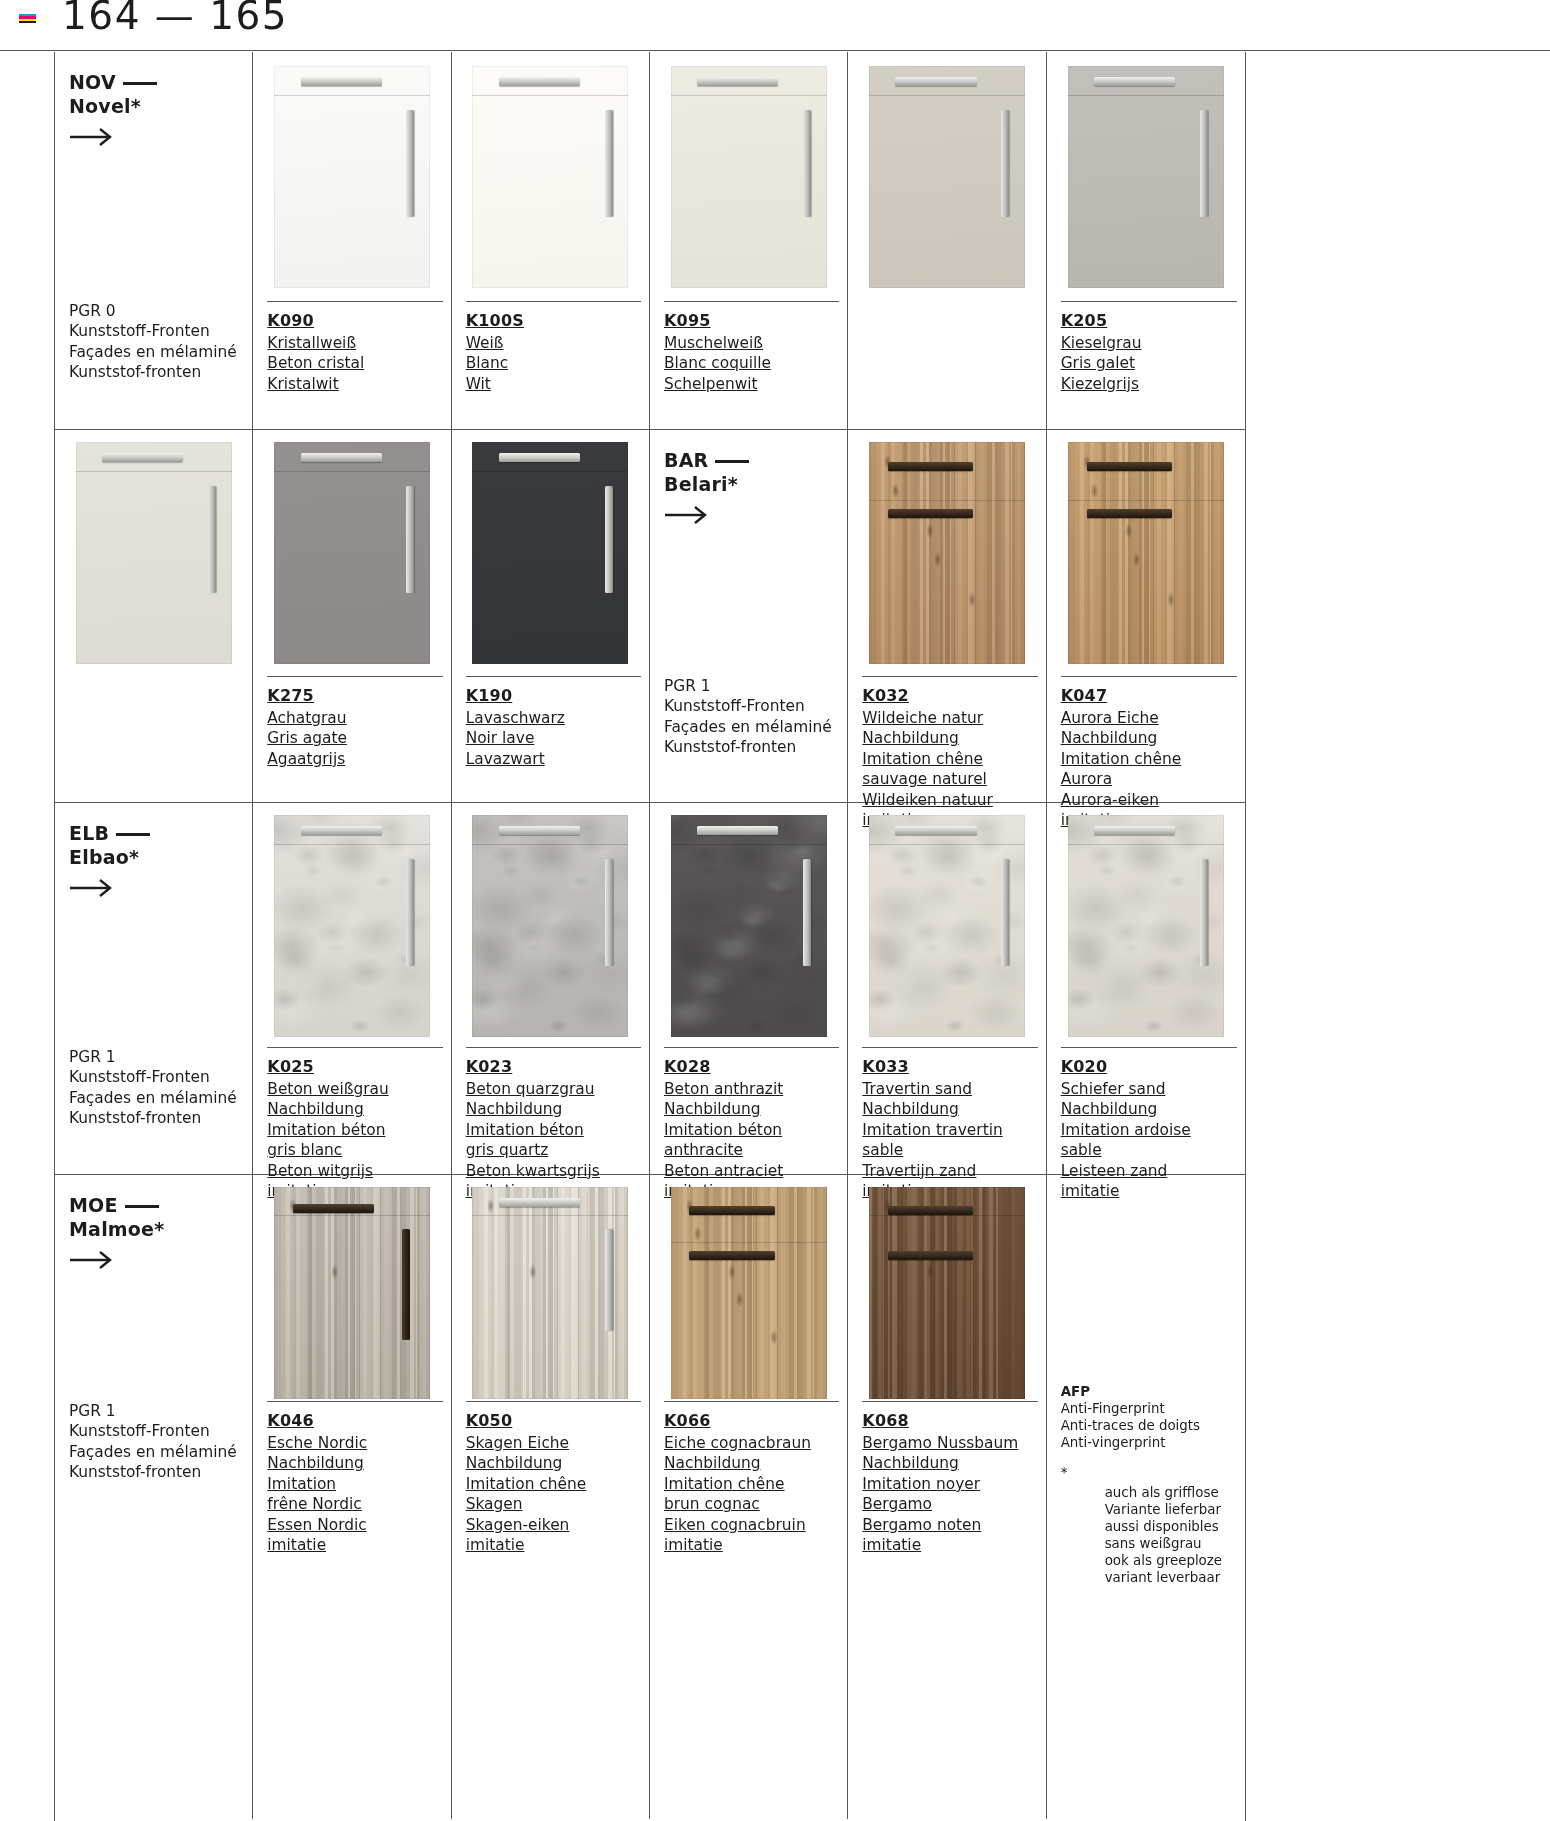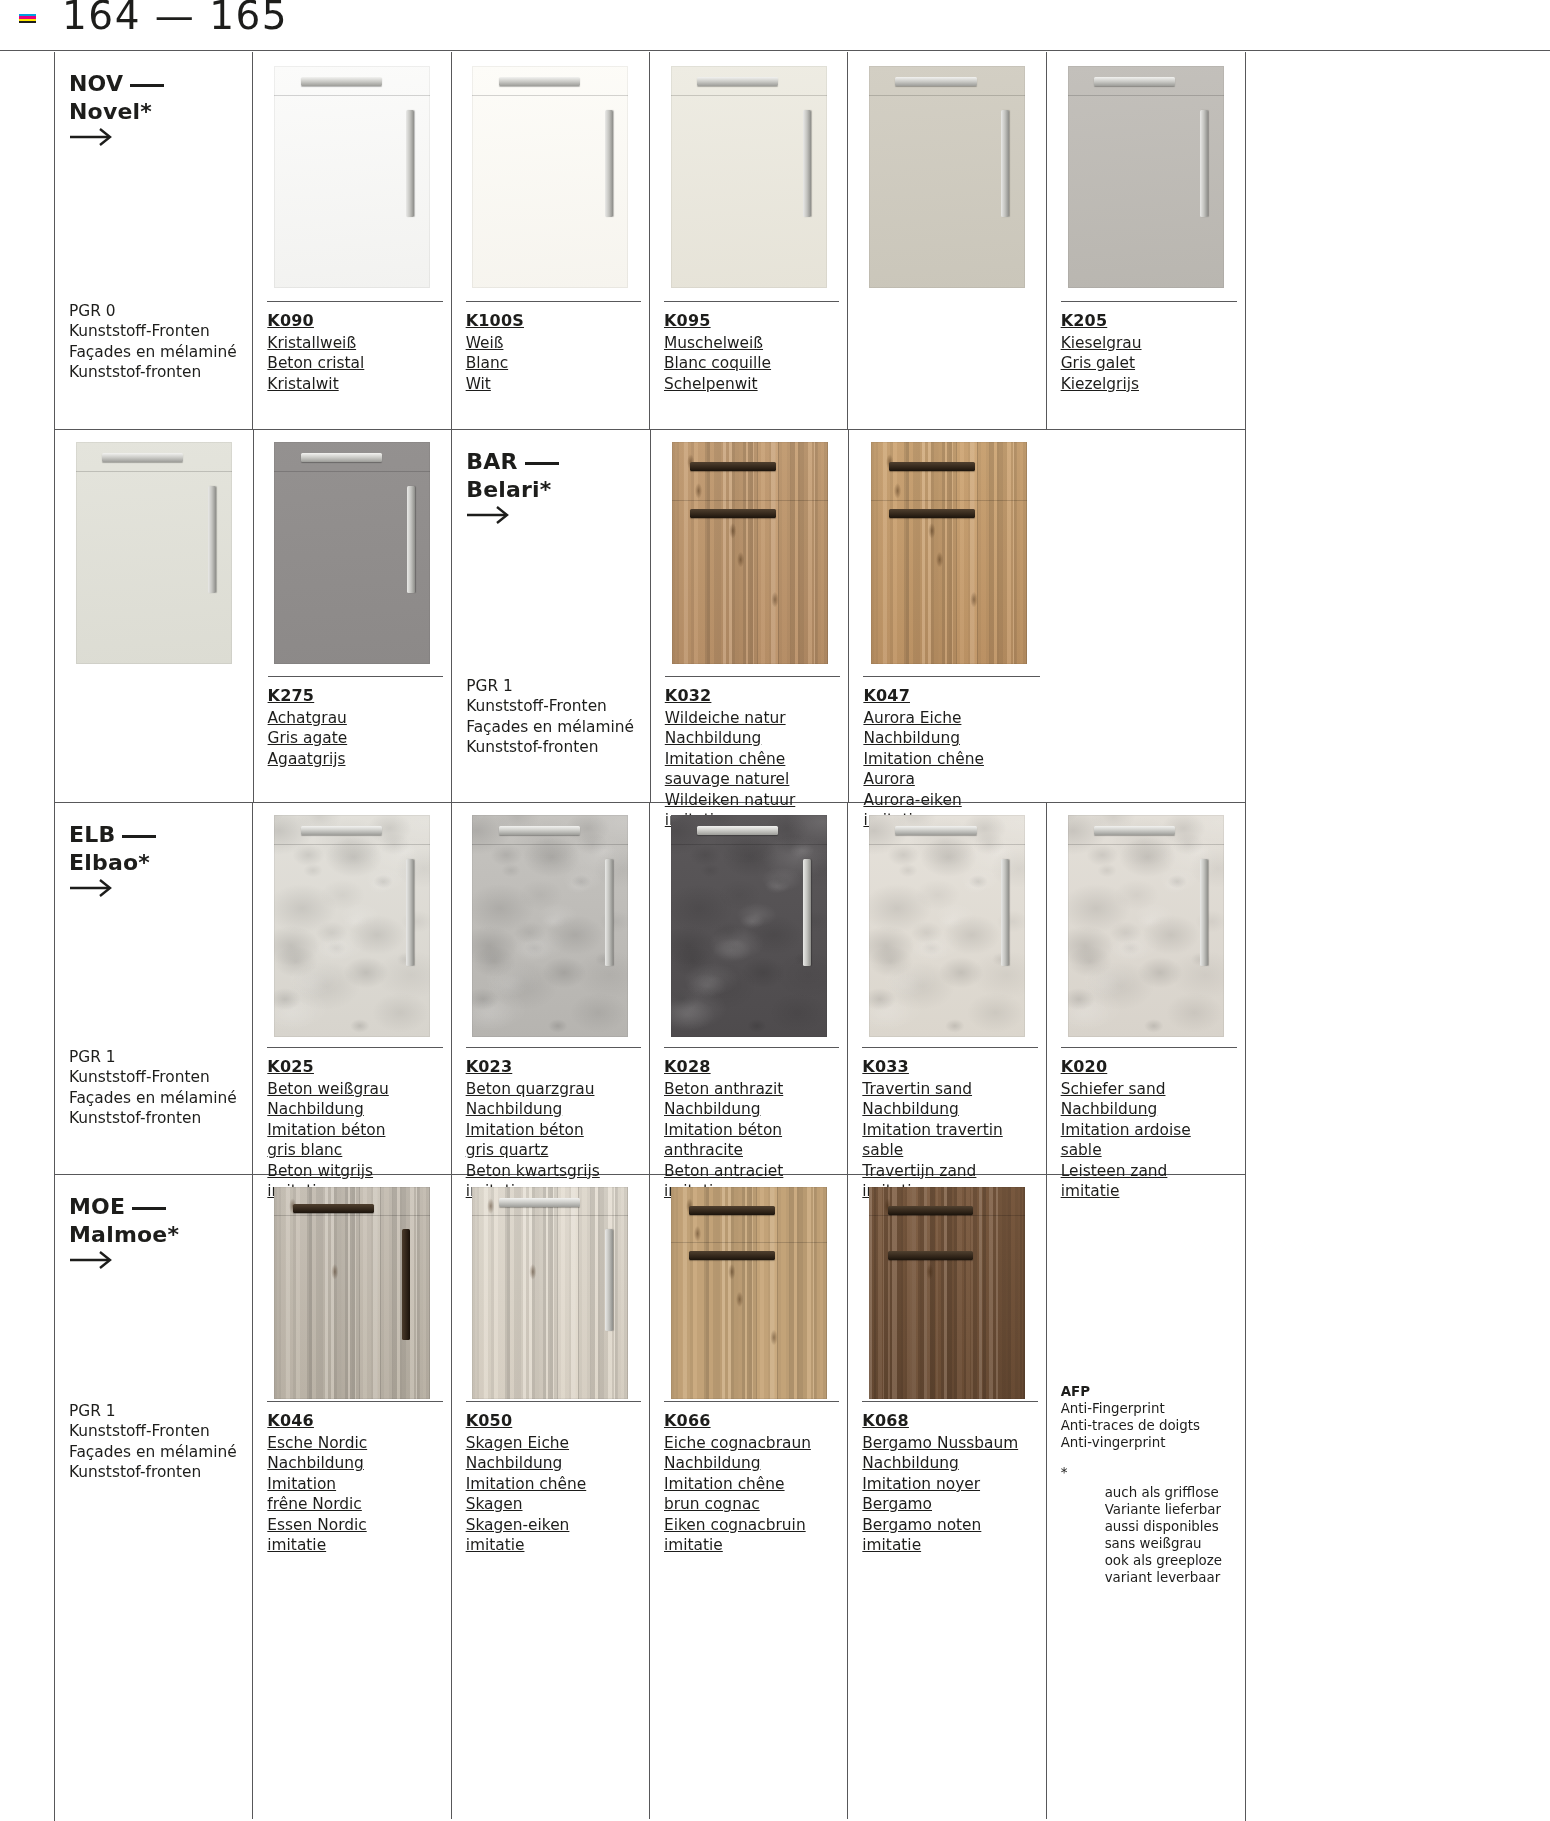--- a/index.html
+++ b/index.html
@@ -60,21 +60,21 @@
     padding: 0;
     border-right: 1.1px solid #58585a;
   }
   .cell:last-child { border-right: none; }
 
   
   .labelcell { border-right: 1.4px solid #58585a; }
 
   .prog {
     position: absolute; left: 14px; top: 18px;
-    font-size: 22px; font-weight: 700; line-height: 1.28;
+    font-size: 19px; font-weight: 700; line-height: 1.28;
     letter-spacing: 0.2px;
   }
   .prog .dash {
     display: inline-block; width: 34px; height: 2.6px;
     background: #1d1d1b; vertical-align: 4px; margin-left: 7px;
   }
   .arrow {
     position: absolute; left: 14px; top: 74px;
     width: 46px; height: 22px;
   }
@@ -302,20 +302,36 @@
           </div>
         <div class="desc" style="top:246px">
           <div class="hr"></div>
           <div class="code">K275</div>
           <div class="lang">Achatgrau</div>
           <div class="lang">Gris agate</div>
           <div class="lang">Agaatgrijs</div>
         </div>
       </div>
 
+      <div class="cell">
+        <div class="swatchwrap" style="top:12px">
+            <div class="swatch sw-r2" style="height: 222px; background: linear-gradient(176deg, rgb(58, 59, 62) 0%, rgb(52, 53, 56) 100%); box-shadow: rgba(0, 0, 0, 0.05) 0px 0px 0px 1px inset;">
+              <div class="drawerline" style="top: 13%;"></div>
+              <div class="handle bar" style="top: 5%; left: 17%; width: 52%;"></div>
+              <div class="handle vert" style="top: 20%; right: 10%; height: 48%;"></div>
+            </div>
+          </div>
+        <div class="desc" style="top:246px">
+          <div class="hr"></div>
+          <div class="code">K190</div>
+          <div class="lang">Lavaschwarz</div>
+          <div class="lang">Noir lave</div>
+          <div class="lang">Lavazwart</div>
+        </div>
+      </div>
 
       <div class="cell">
         <div class="prog">
           <span>BAR</span><span class="dash"></span><br>
           <span>Belari*</span>
         </div>
         <div class="arrow">
           <svg width="46" height="22" viewBox="0 0 46 22">
               <line x1="1" y1="11" x2="40" y2="11" stroke="#1d1d1b" stroke-width="2.4"></line>
               <polyline points="31,3 41,11 31,19" fill="none" stroke="#1d1d1b" stroke-width="2.4"></polyline>

